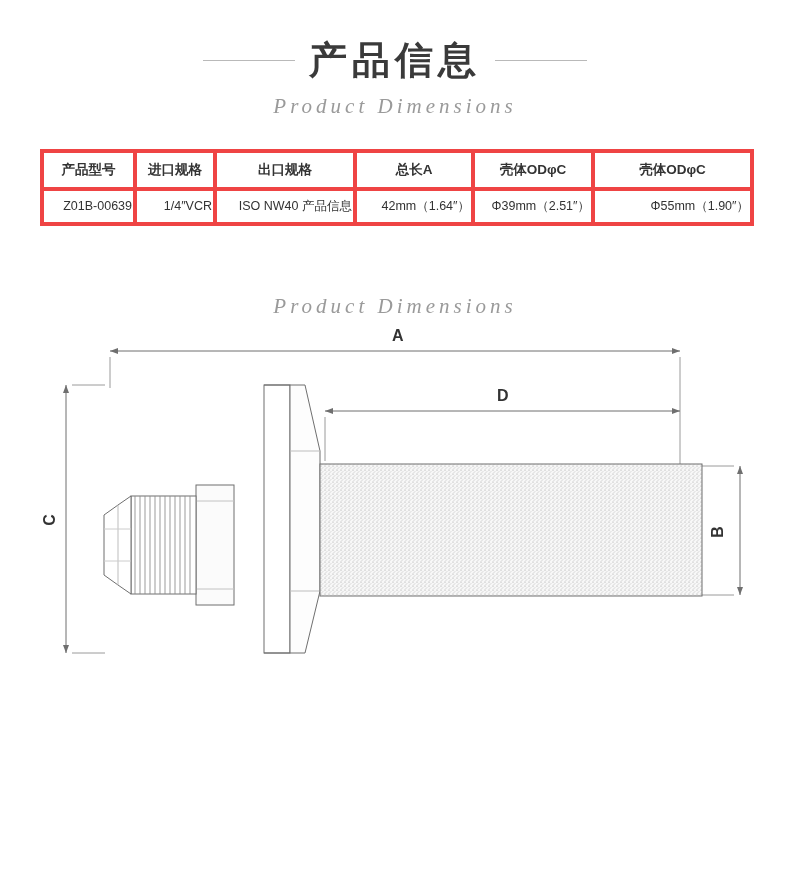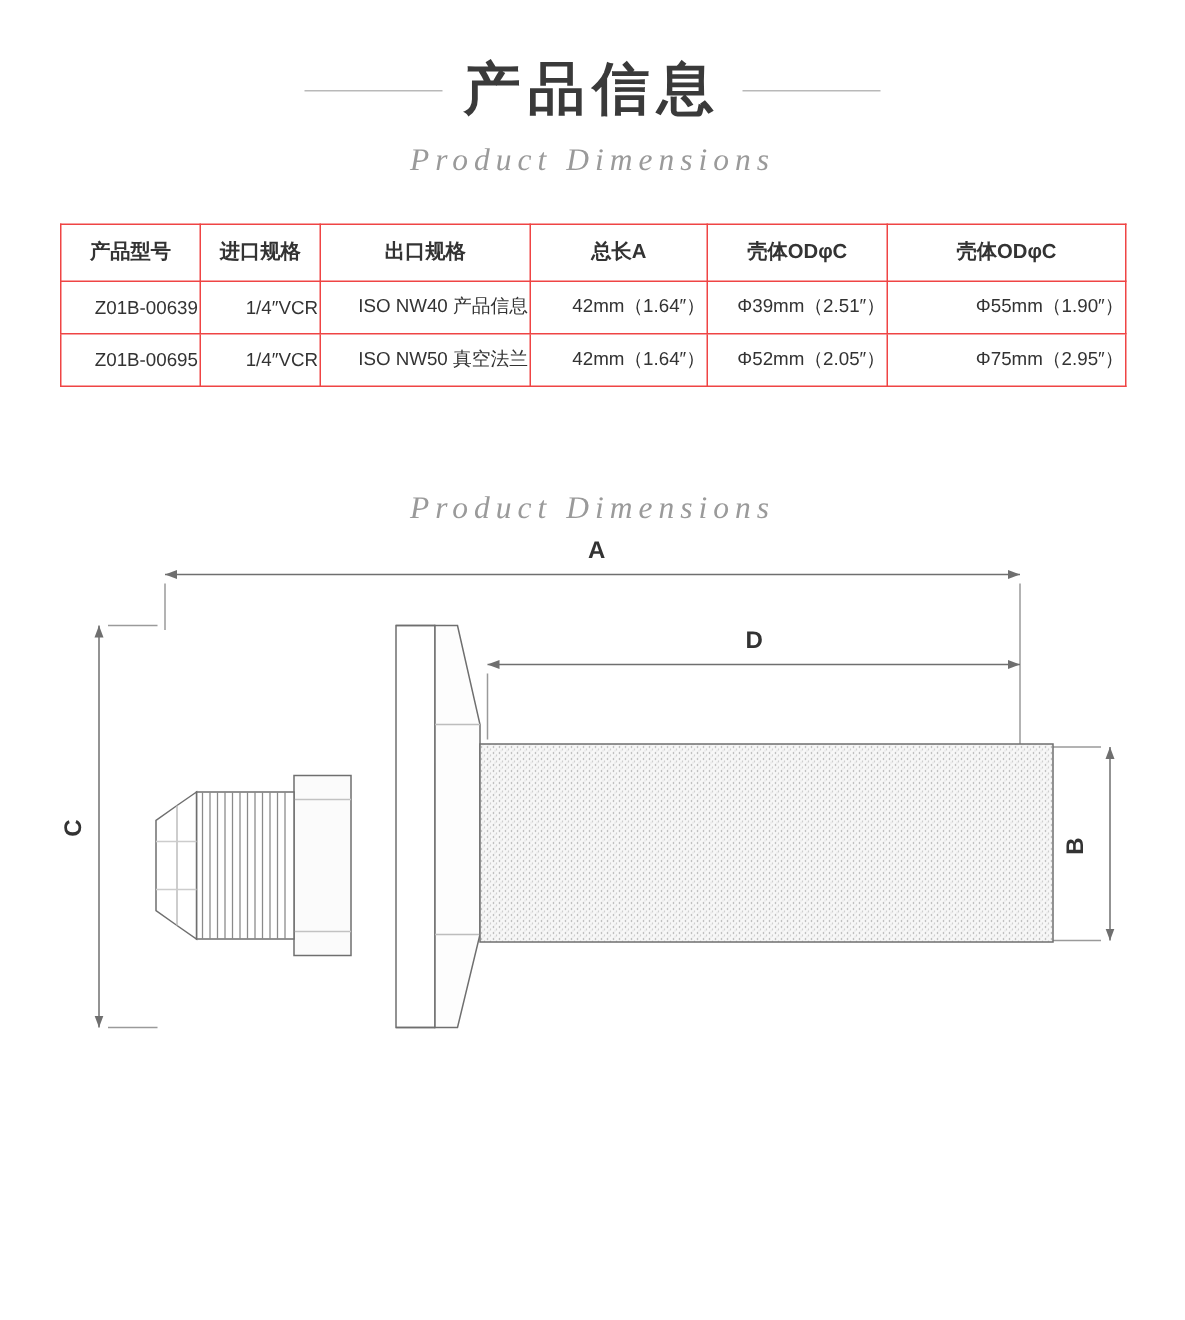--- a/index.html
+++ b/index.html
@@ -56,21 +56,21 @@
   .table-wrap {
     margin: 30px auto 0 auto;
     width: 710px;
   }
   table.spec {
     border-collapse: collapse;
     width: 100%;
     table-layout: fixed;
   }
   table.spec th, table.spec td {
-    border: 1px solid #ef4444;
+    border: 4px solid #ef4444;
     text-align: center;
     color: #333;
     white-space: nowrap;
   }
   table.spec th {
     height: 38px;
     font-size: 13.5px;
     font-weight: bold;
   }
   table.spec td {
@@ -138,28 +138,20 @@
     </thead>
     <tbody>
       <tr>
         <td>Z01B-00639</td>
         <td>1/4″VCR</td>
         <td>ISO NW40 产品信息</td>
         <td>42mm（1.64″）</td>
         <td>Φ39mm（2.51″）</td>
         <td>Φ55mm（1.90″）</td>
       </tr>
-      <tr>
-        <td>Z01B-00695</td>
-        <td>1/4″VCR</td>
-        <td>ISO NW50 真空法兰</td>
-        <td>42mm（1.64″）</td>
-        <td>Φ52mm（2.05″）</td>
-        <td>Φ75mm（2.95″）</td>
-      </tr>
     </tbody>
   </table>
 </div>
 
 <div class="section-head" id="section-dimensions">
   <div class="head-en">Product Dimensions</div>
 </div>
 
 <div id="drawing">
   <svg width="790" height="360" viewBox="0 0 790 360">

